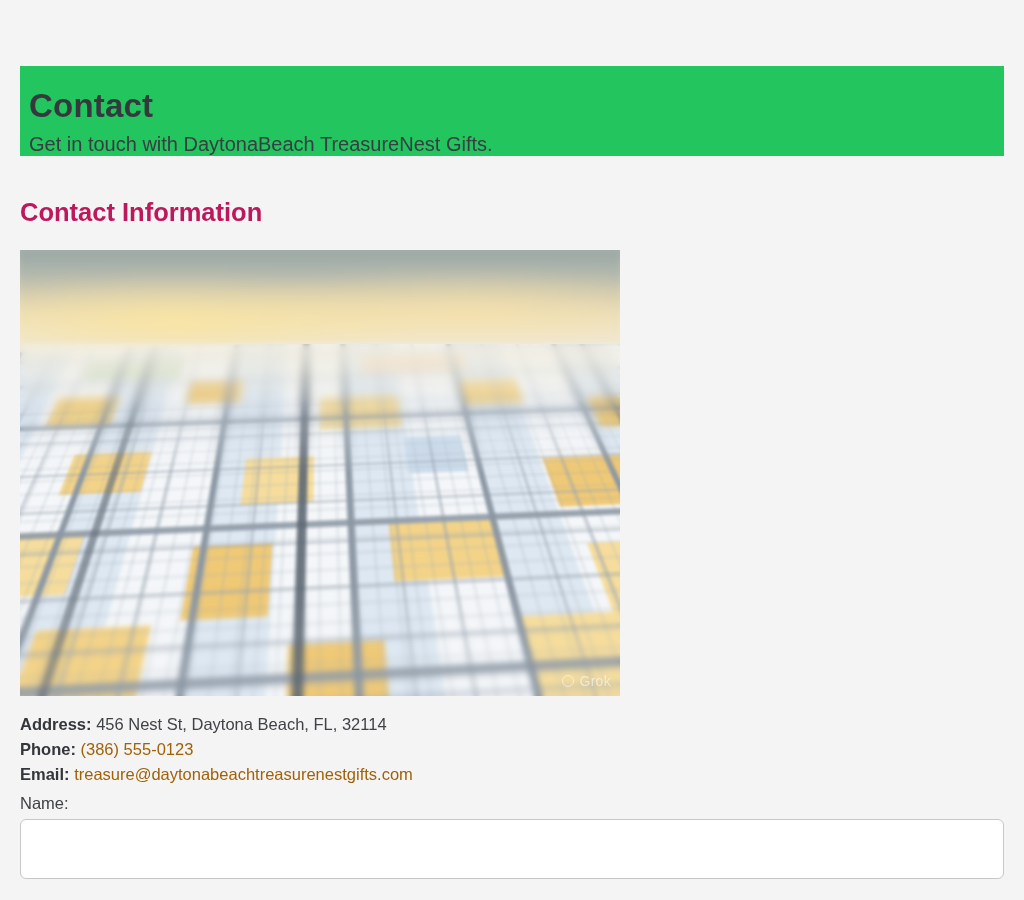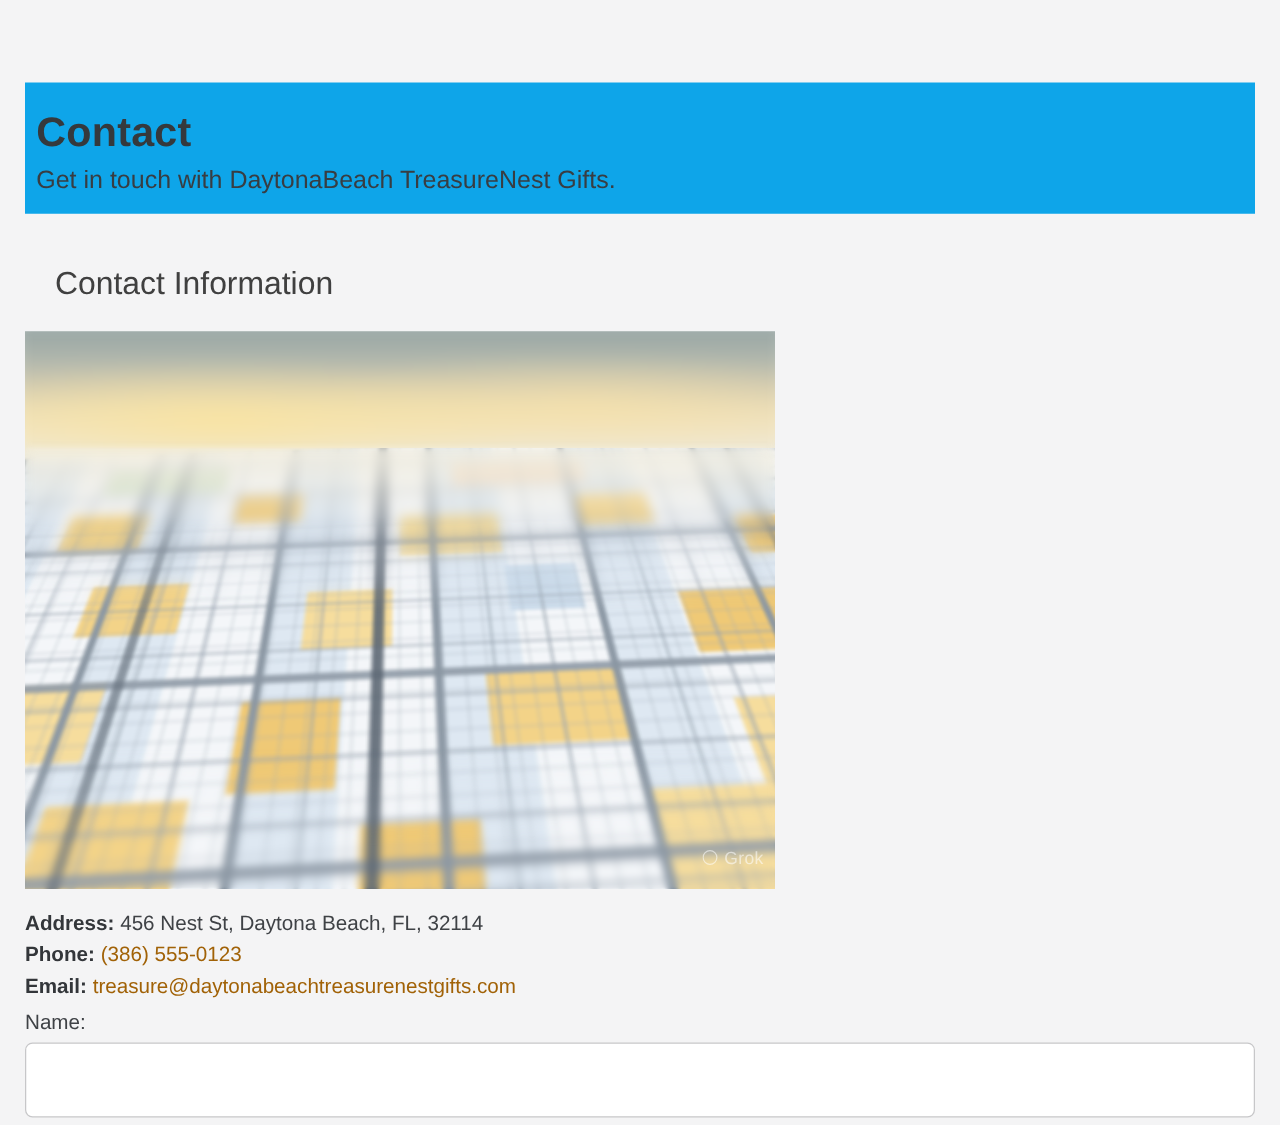--- a/index.html
+++ b/index.html
@@ -5,34 +5,34 @@
   * { margin:0; padding:0; box-sizing:border-box; }
   html,body { width:1024px; height:900px; overflow:hidden; }
   body {
     background:#f4f4f5;
     font-family:"Liberation Sans","DejaVu Sans",sans-serif;
     color:#3f4246;
   }
   
   .banner {
     margin:66px 20px 0 20px;
-    background:#0ea5e9;
-    padding:21px 9px 15px 9px;
+    background:#22c55e;
+    padding:21px 9px 0 9px;
   }
   .banner h1 {
     font-size:33px; line-height:38px; font-weight:700;
     color:#35393d; letter-spacing:.2px;
   }
   .banner p {
     margin-top:7px; font-size:20px; line-height:24px; color:#383d42;
   }
   
   .content { margin:0 20px; }
   h2 {
-    font-size:25.5px; line-height:31px; font-weight:400; color:#404040;margin-left:24px;
+    font-size:25.5px; line-height:31px; font-weight:700; color:#be185d;
   }
   .h2-info { margin-top:41px; margin-bottom:22px; }
   .h2-git  { margin-top:3px;  margin-bottom:6px; }
   .detail { font-size:16.5px; line-height:25px; color:#3f4246; }
   .details-block { margin-top:16px; }
   .detail strong { color:#33363a; }
   a.link { color:#a16207; text-decoration:none; cursor:pointer; }
   .form-label { display:block; font-size:16.5px; line-height:20px; margin-top:6px; color:#3f4246; }
   .name-input {
     display:block; margin-top:6px; width:100%; height:60px;
@@ -122,21 +122,21 @@
   .m-dof.near {
     bottom:0; height:112px;
     backdrop-filter:blur(2.4px); -webkit-backdrop-filter:blur(2.4px);
     -webkit-mask-image:linear-gradient(0deg,#000 0 30%,transparent 100%);
             mask-image:linear-gradient(0deg,#000 0 30%,transparent 100%);
   }
   .pin { position:absolute; }
   .pin-small { left:277px; top:181px; filter:blur(1px); }
   .pin-large { left:289px; top:258px; filter:drop-shadow(0 2px 2px rgba(40,70,95,.25)); }
   .m-watermark {
-    position:absolute; right:9px; bottom:17px;
+    position:absolute; right:9px; bottom:7px;
     display:flex; align-items:center; gap:5px;
     color:rgba(255,255,255,.55); font-size:14px; letter-spacing:.3px;
     pointer-events:none;
   }
   .wm-ring {
     width:12px; height:12px; border:1.6px solid rgba(255,255,255,.55);
     border-radius:50%; display:inline-block;
   }
 </style>
 </head>

